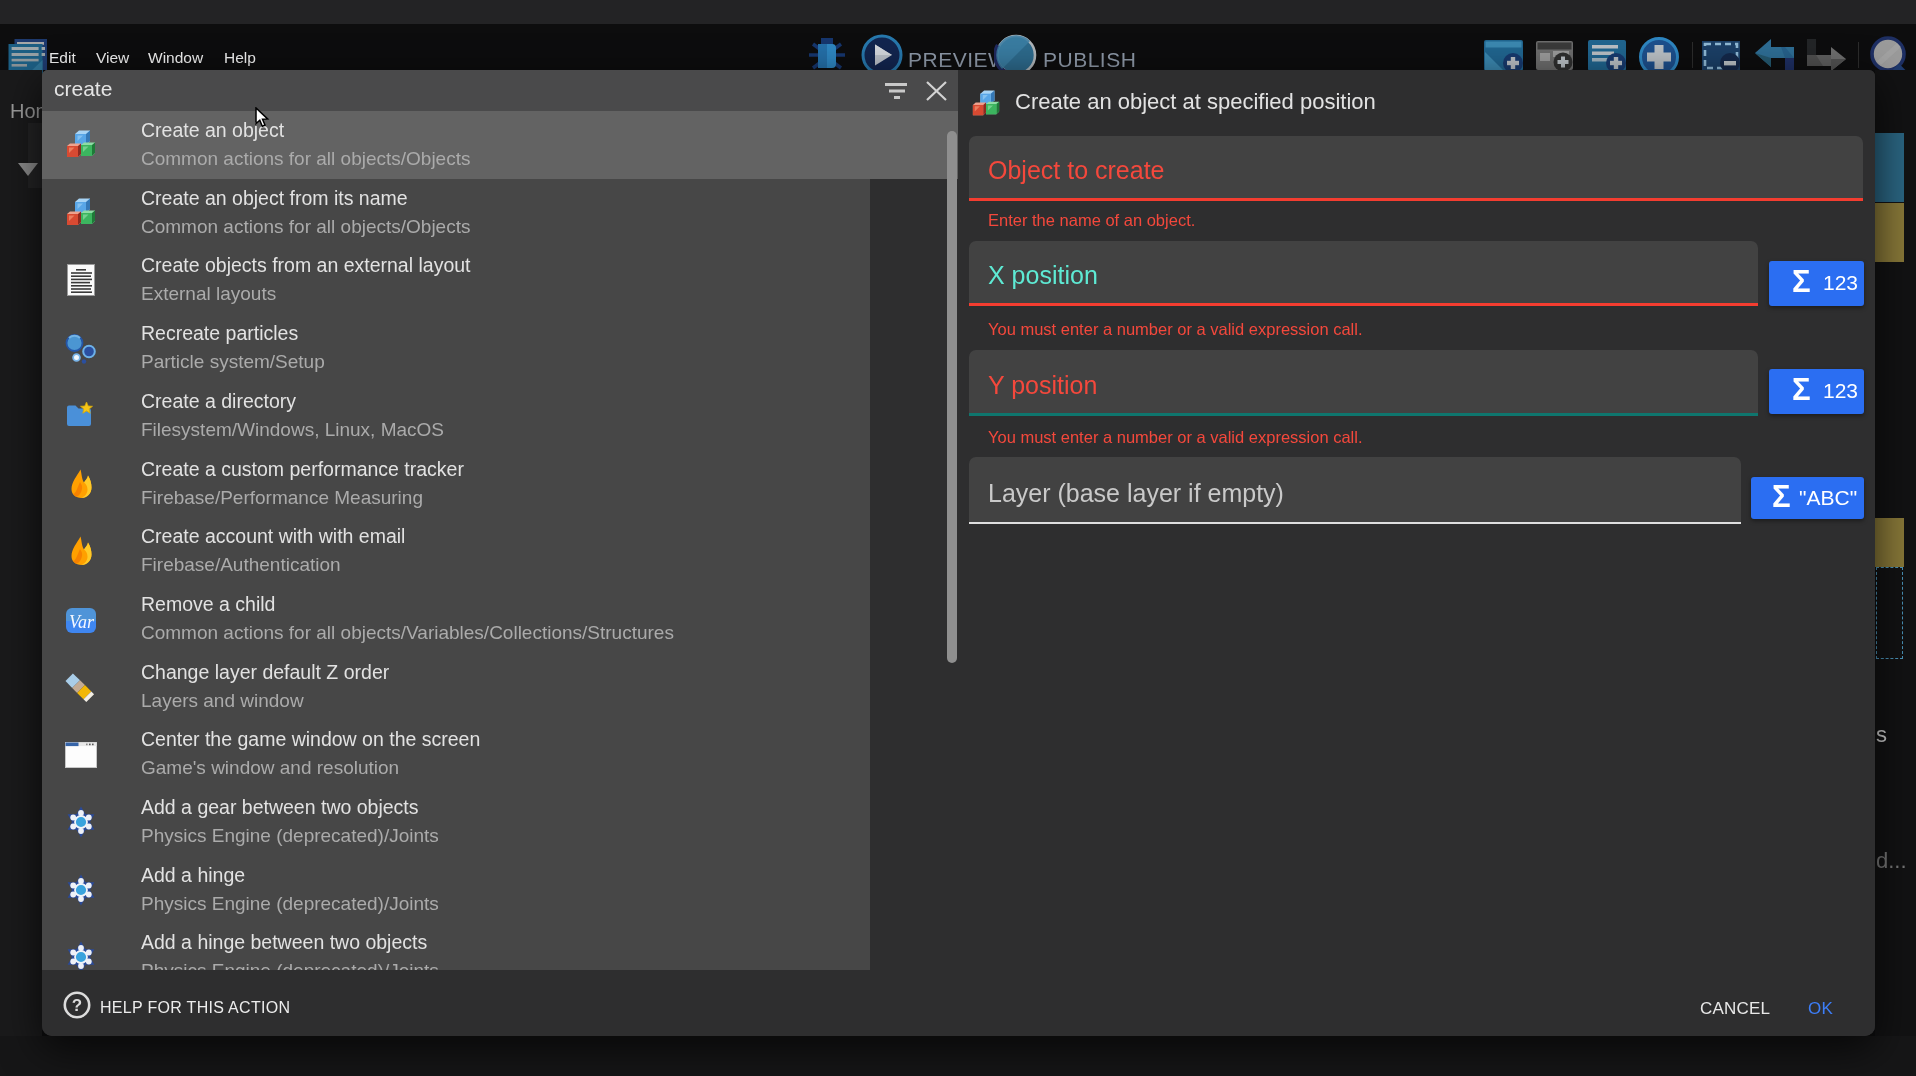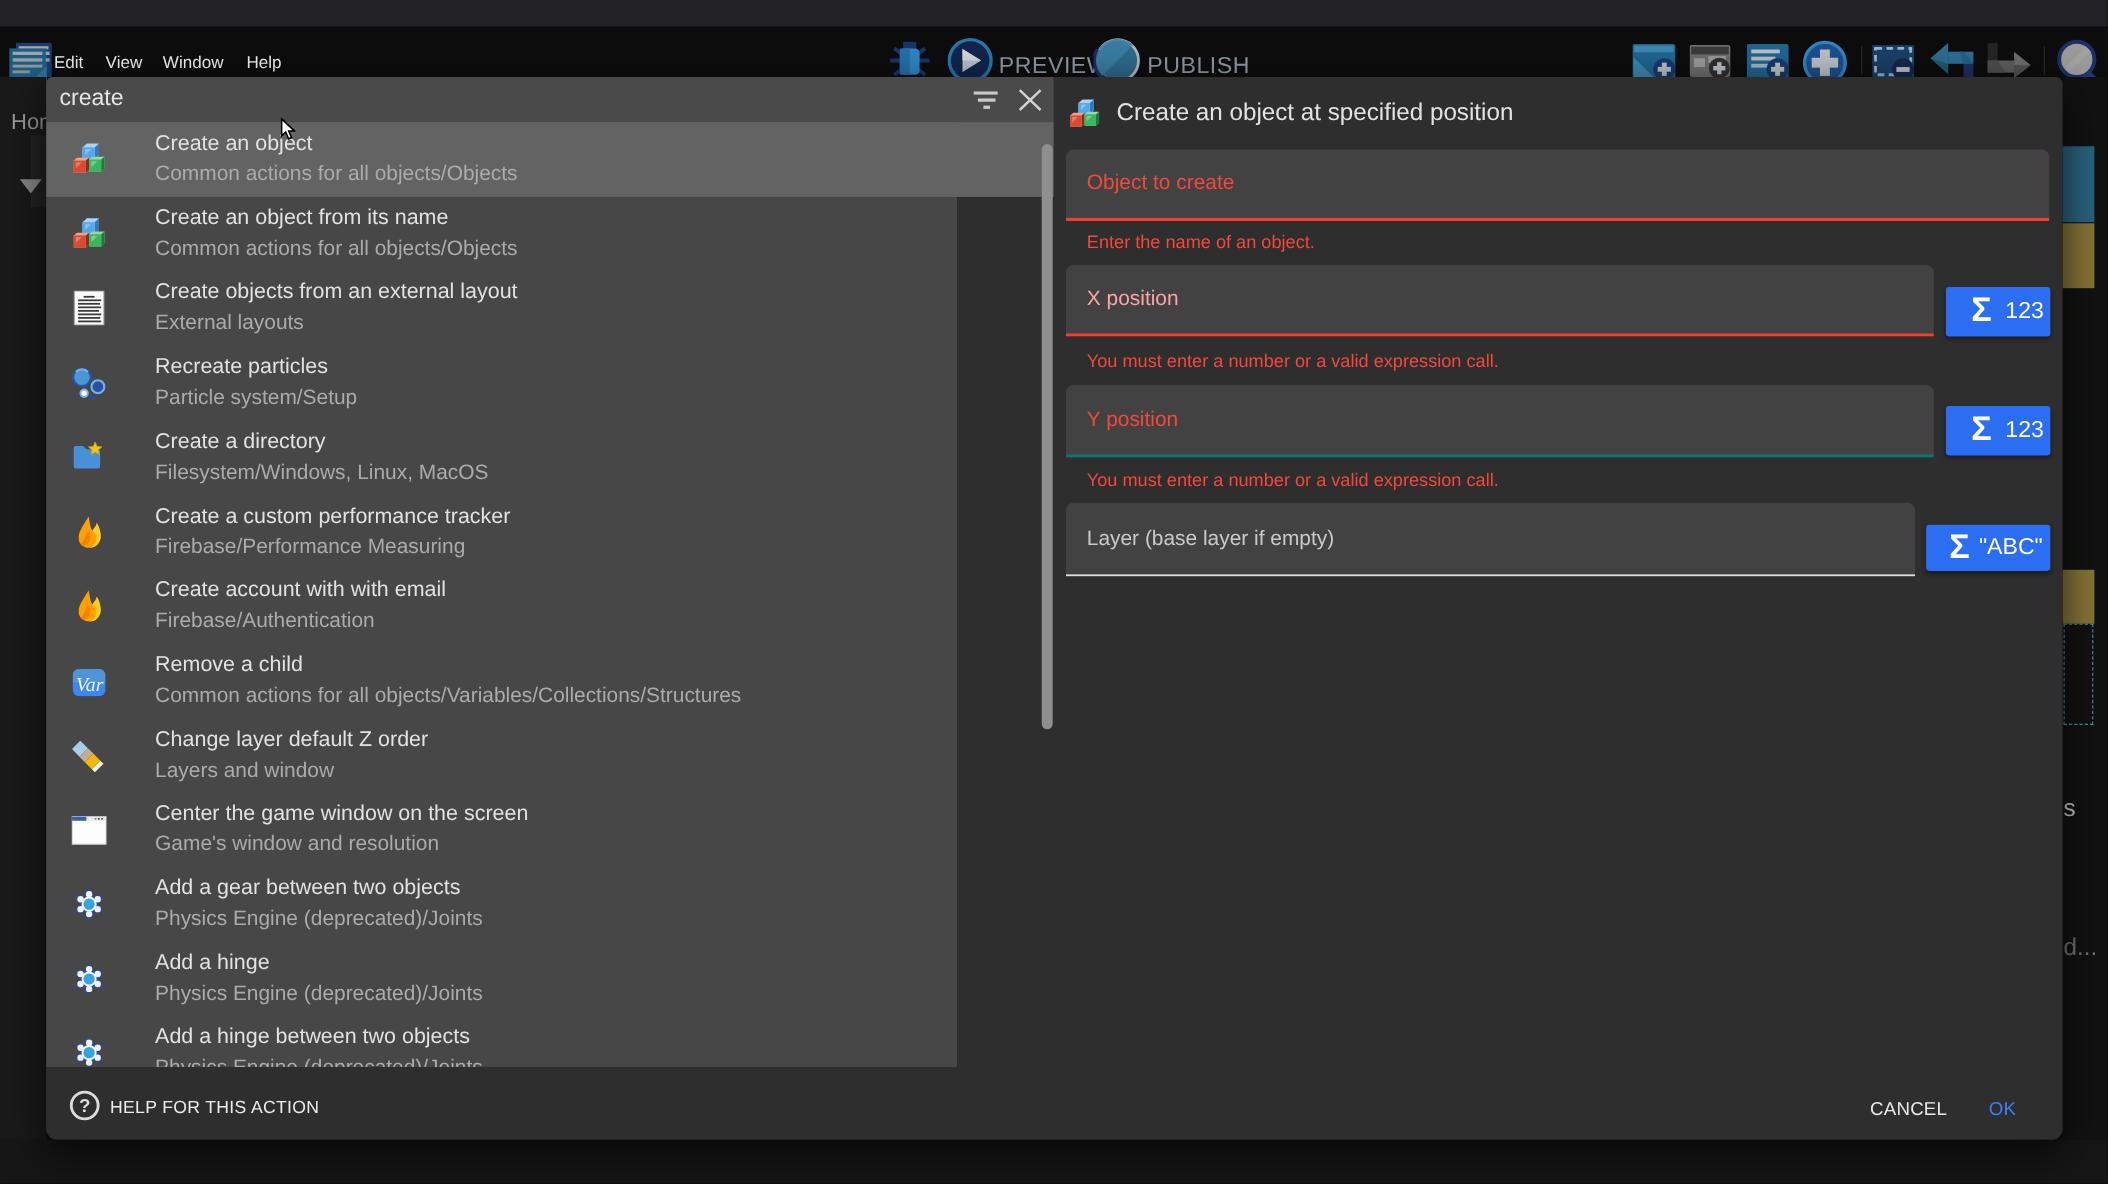--- a/index.html
+++ b/index.html
@@ -29,21 +29,21 @@
   .row.sel { background:#636363; }
   .row .t { position:absolute; left:99px; top:7px; font-size:19.5px; color:#e2e2e2; line-height:25px; }
   .row .d { position:absolute; left:99px; top:35px; font-size:19px; color:#ababab; line-height:25px; }
   .row svg { position:absolute; left:23px; top:18px; }
   #scrollbar { position:absolute; left:905px; top:61px; width:10px; height:532px;
     background:#8f8f8f; border-radius:5px; }
 
   
   #rpanel { position:absolute; left:916px; top:0; width:917px; height:900px; background:#2e2e2f; }
   .fld { position:absolute; left:11px; background:#424242; border-radius:7px 7px 0 0; }
-  .fld .lab { position:absolute; left:19px; font-size:19px; }
+  .fld .lab { position:absolute; left:19px; font-size:25px; }
   .err { position:absolute; left:72px; font-size:16.5px; color:#f4483c; }
   .exprbtn { position:absolute; background:#2b6ef2; border-radius:3px; color:#fff;
     box-shadow:0 2px 4px rgba(0,0,0,0.4); }
   .exprbtn .sig { position:absolute; font-size:31px; font-weight:bold; top:3px; }
   .exprbtn .lbl { position:absolute; font-size:21px; top:10px; }
 
   
   #bottombar { position:absolute; left:0; top:900px; width:1833px; height:66px; background:#2e2e2f; }
   #helptxt { position:absolute; left:58px; top:29px; font-size:16px; letter-spacing:0.3px; color:#ececec;text-align:center; }
   #cancel { position:absolute; left:1658px; top:29px; font-size:17px; letter-spacing:0.2px; color:#e8e8e8; }
@@ -389,21 +389,21 @@
 <polygon points="27,16 30,13.5 30,24 27,27" fill="#1f7a38"></polygon>
 <rect x="16" y="16" width="11" height="11" fill="#3cb55f"></rect>
 <polygon points="18,17.5 23.5,17.5 18,23" fill="#7fd898" opacity="0.8"></polygon>
 </svg>
 <div style="position:absolute;left:57px;top:19px;font-size:22px;color:#e2e2e2">Create an object at specified position</div>
 <div class="fld" style="top:66px;width:894px;height:65px;border-bottom:3px solid #f43d30">
   <div class="lab" style="top:20px;color:#f4483c">Object to create</div>
         </div>
 <div class="err" style="left:30px;top:141px">Enter the name of an object.</div>
 <div class="fld" style="top:171px;width:789px;height:65px;border-bottom:3px solid #f43d30">
-  <div class="lab" style="top:20px;color:#fca5a5">X position</div>
+  <div class="lab" style="top:20px;color:#5eead4">X position</div>
         </div>
 <div class="exprbtn" style="left:811px;top:191px;width:95px;height:45px">
   <span class="sig" style="left:23px">Σ</span>
           <span class="lbl" style="left:54px">123</span>
         </div>
 <div class="err" style="left:30px;top:250px">You must enter a number or a valid expression call.</div>
 <div class="fld" style="top:280px;width:789px;height:66px;border-bottom:3px solid #0f766e">
   <div class="lab" style="top:21px;color:#f4483c">Y position</div>
         </div>
 <div class="exprbtn" style="left:811px;top:299px;width:95px;height:45px">

